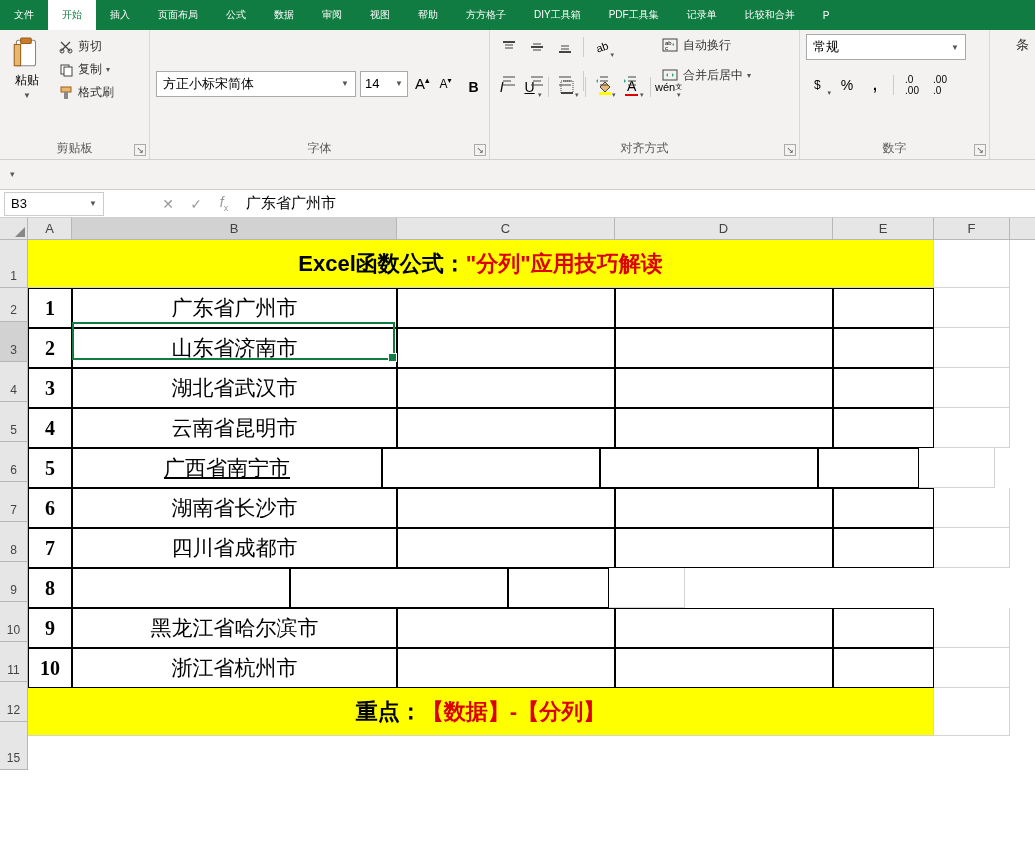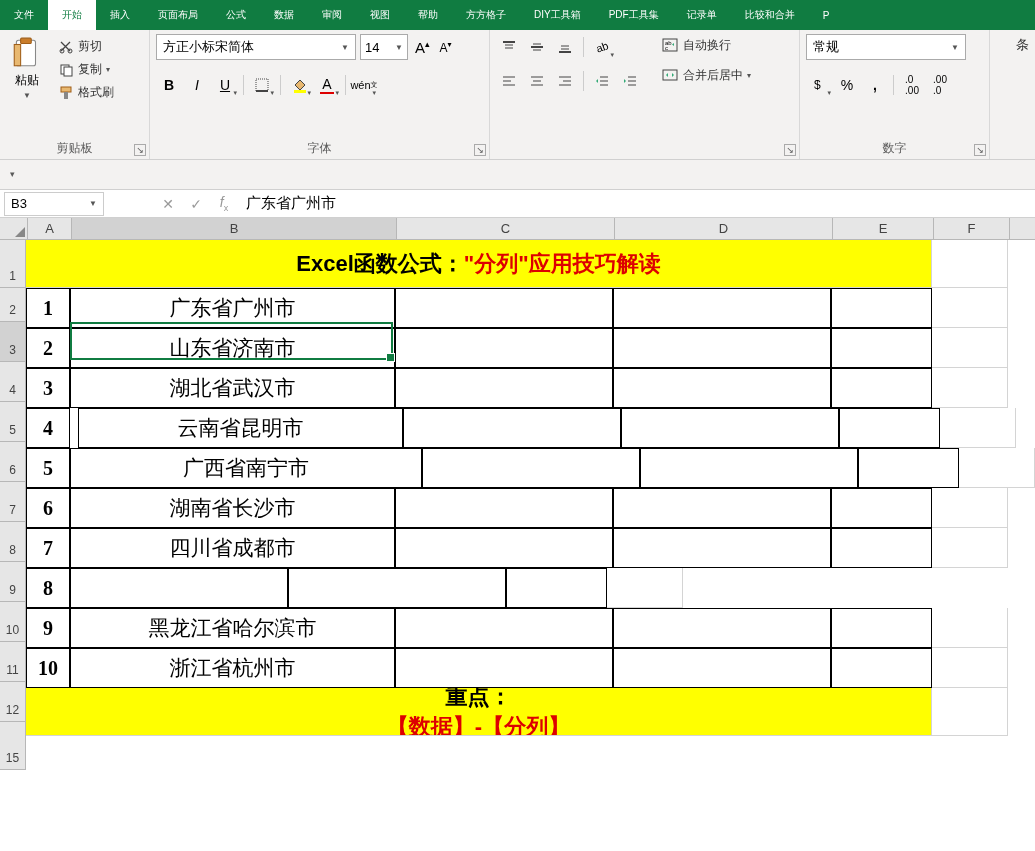--- a/index.html
+++ b/index.html
@@ -124,21 +124,21 @@
             </svg>
           <span>格式刷</span>
         </div>
       </div>
     </div>
     <div class="ribbon-group-label">剪贴板</div>
     <div class="dialog-launcher">↘</div>
   </div>
 
   <div class="ribbon-group" style="width:340px">
-    <div class="ribbon-group-content" style="flex-direction:column">
+    <div class="ribbon-group-content" style="flex-direction:row">
       <div class="font-row">
         <div class="font-name">
             <span>方正小标宋简体</span>
             <span class="mini-dd">▼</span>
           </div>
         <div class="font-size">
             <span>14</span>
             <span class="mini-dd">▼</span>
           </div>
         <span class="fs-inc">A<sup style="font-size:9px">▴</sup></span>
@@ -265,20 +265,21 @@
         <div class="icon-btn">
           <svg width="18" height="18" viewBox="0 0 18 18">
               <rect x="2" y="4" width="14" height="10" fill="none" stroke="#444"></rect>
               <path d="M5 9l2-2v4zM13 9l-2-2v4z" fill="#3a7"></path>
             </svg>
           <span>合并后居中</span>
           <span class="mini-dd">▾</span>
         </div>
       </div>
     </div>
+    <div class="ribbon-group-label">对齐方式</div>
     <div class="dialog-launcher">↘</div>
   </div>
 
   <div class="ribbon-group" style="width:190px">
     <div class="ribbon-group-content" style="flex-direction:column">
       <div class="font-row">
         <div class="number-format">
             <span>常规</span>
             <span class="mini-dd">▼</span>
           </div>
@@ -378,29 +379,29 @@
         <div class="gridrow" style="height: 40px;">
           <div class="cell tbl-no" style="width: 44px;">3</div>
           <div class="cell tbl-cell" style="width: 325px;">湖北省武汉市</div>
           <div class="cell tbl-cell" style="width: 218px;"></div>
           <div class="cell tbl-cell" style="width: 218px;"></div>
           <div class="cell tbl-cell" style="width: 101px;"></div>
           <div class="cell " style="width: 76px;"></div>
         </div>
         <div class="gridrow" style="height: 40px;">
           <div class="cell tbl-no" style="width: 44px;">4</div>
-          <div class="cell tbl-cell" style="width: 325px; margin-left: 8px;">云南省昆明市</div>
+          <div class="cell tbl-cell" style="width: 325px;">云南省昆明市</div>
           <div class="cell tbl-cell" style="width: 218px;"></div>
           <div class="cell tbl-cell" style="width: 218px;"></div>
           <div class="cell tbl-cell" style="width: 101px;"></div>
           <div class="cell " style="width: 76px;"></div>
         </div>
         <div class="gridrow" style="height: 40px;">
           <div class="cell tbl-no" style="width: 44px;">5</div>
-          <div class="cell tbl-cell" style="width: 352px;">广西省南宁市</div>
+          <div class="cell tbl-cell" style="width: 310px; text-decoration: underline;">广西省南宁市</div>
           <div class="cell tbl-cell" style="width: 218px;"></div>
           <div class="cell tbl-cell" style="width: 218px;"></div>
           <div class="cell tbl-cell" style="width: 101px;"></div>
           <div class="cell " style="width: 76px;"></div>
         </div>
         <div class="gridrow" style="height: 40px;">
           <div class="cell tbl-no" style="width: 44px;">6</div>
           <div class="cell tbl-cell" style="width: 325px;">湖南省长沙市</div>
           <div class="cell tbl-cell" style="width: 218px;"></div>
           <div class="cell tbl-cell" style="width: 218px;"></div>
@@ -432,21 +433,21 @@
         </div>
         <div class="gridrow" style="height: 40px;">
           <div class="cell tbl-no" style="width: 44px;">10</div>
           <div class="cell tbl-cell" style="width: 325px;">浙江省杭州市</div>
           <div class="cell tbl-cell" style="width: 218px;"></div>
           <div class="cell tbl-cell" style="width: 218px;"></div>
           <div class="cell tbl-cell" style="width: 101px;"></div>
           <div class="cell " style="width: 76px;"></div>
         </div>
         <div class="gridrow" style="height: 48px;">
-          <div class="cell hdr-yellow" style="width: 906px; flex-direction: column;">
+          <div class="cell hdr-yellow" style="width: 906px;">
             <span>重点：</span>
             <span class="red">【数据】-【分列】</span>
           </div>
           <div class="cell " style="width: 76px;"></div>
         </div>
         <div class="selection" style="left: 44px; top: 82px; width: 323px; height: 38px;"></div>
       </div>
   </div>
 </div>
 

